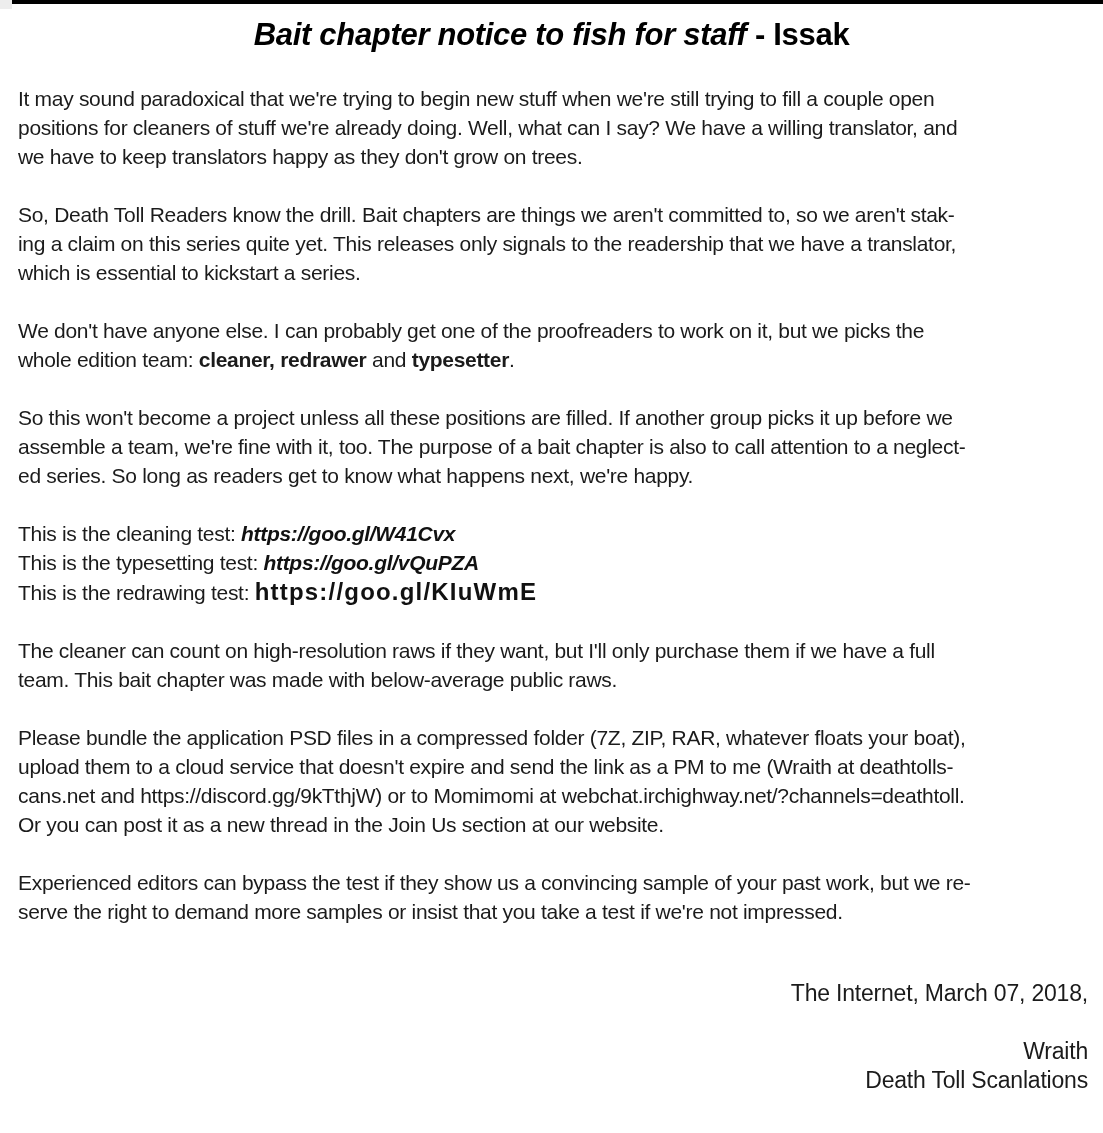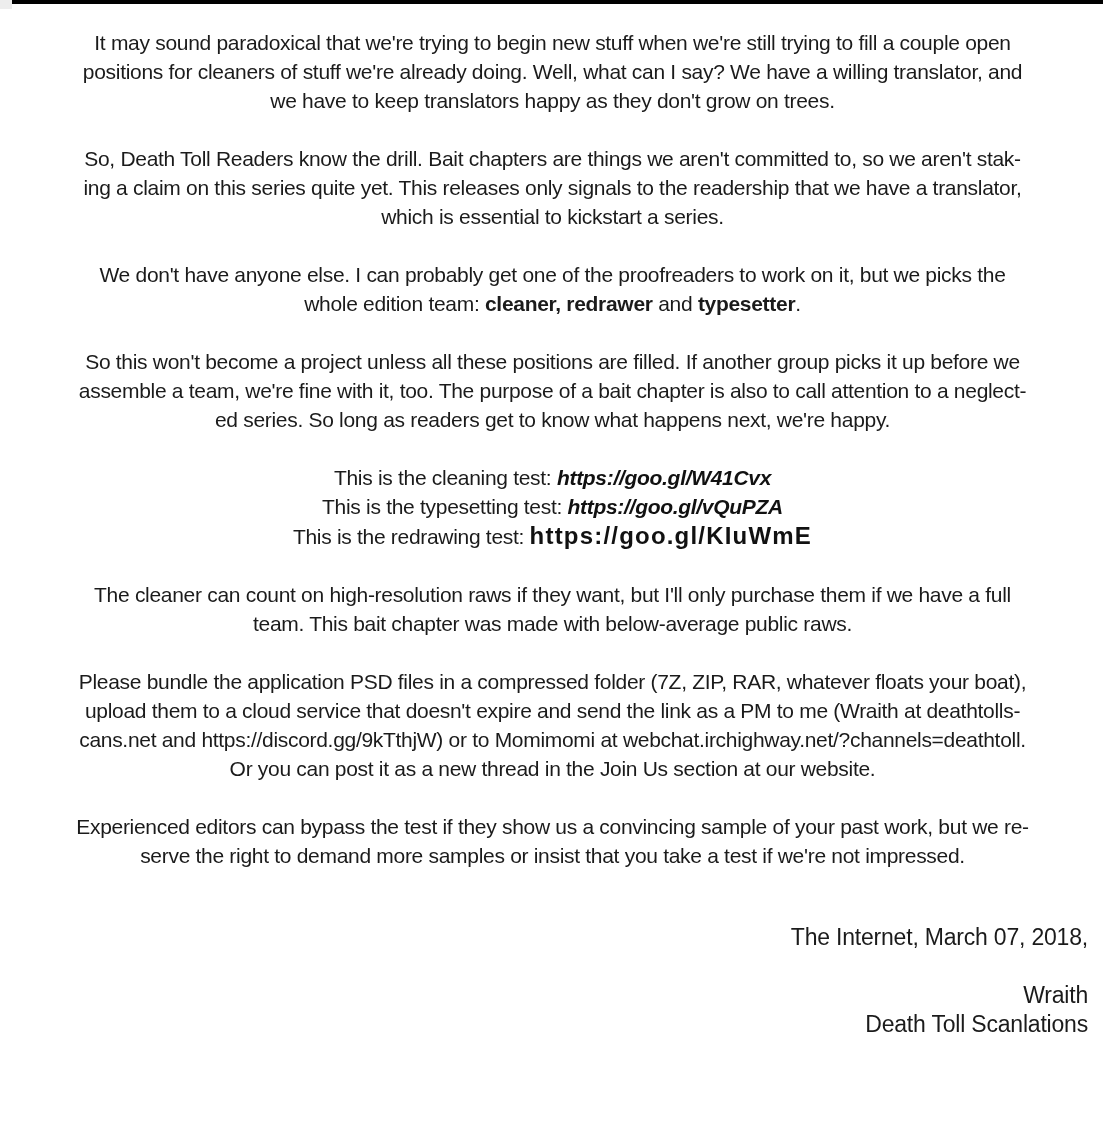--- a/index.html
+++ b/index.html
@@ -36,21 +36,20 @@
   }
   .title .title-main { font-style: italic; }
   .title .title-author { font-style: normal; }
   .body {
     margin-top: 28px;
     padding: 0 16px 0 18px;
     font-size: 21px;
     line-height: 29px;
     letter-spacing: -0.3px;
     color: #1b1b1b;
-    text-align: center;
   }
   p.para {
     white-space: pre-line;
     margin: 0 0 29px 0;
   }
   .bold-role { font-weight: 700; }
   .tests { margin: 12px 0 29px 0; }
   .test-line { line-height: 29px; }
   .test-url {
     font-weight: 700;
@@ -77,20 +76,21 @@
   .footer .dateline { margin-bottom: 29px; }
 </style>
 </head>
 <body>
 
 <div class="page">
 
   <div class="top-bar"></div>
   <div class="corner-chip"></div>
 
+  <h1 class="title"><span class="title-main">Bait chapter notice to fish for staff</span> <span class="title-author">- Issak</span></h1>
 
   <div class="body">
 
     <p class="para">It may sound paradoxical that we're trying to begin new stuff when we're still trying to fill a couple open
 positions for cleaners of stuff we're already doing. Well, what can I say? We have a willing translator, and
 we have to keep translators happy as they don't grow on trees.</p>
 
     <p class="para">So, Death Toll Readers know the drill. Bait chapters are things we aren't committed to, so we aren't stak-
 ing a claim on this series quite yet. This releases only signals to the readership that we have a translator,
 which is essential to kickstart a series.</p>

